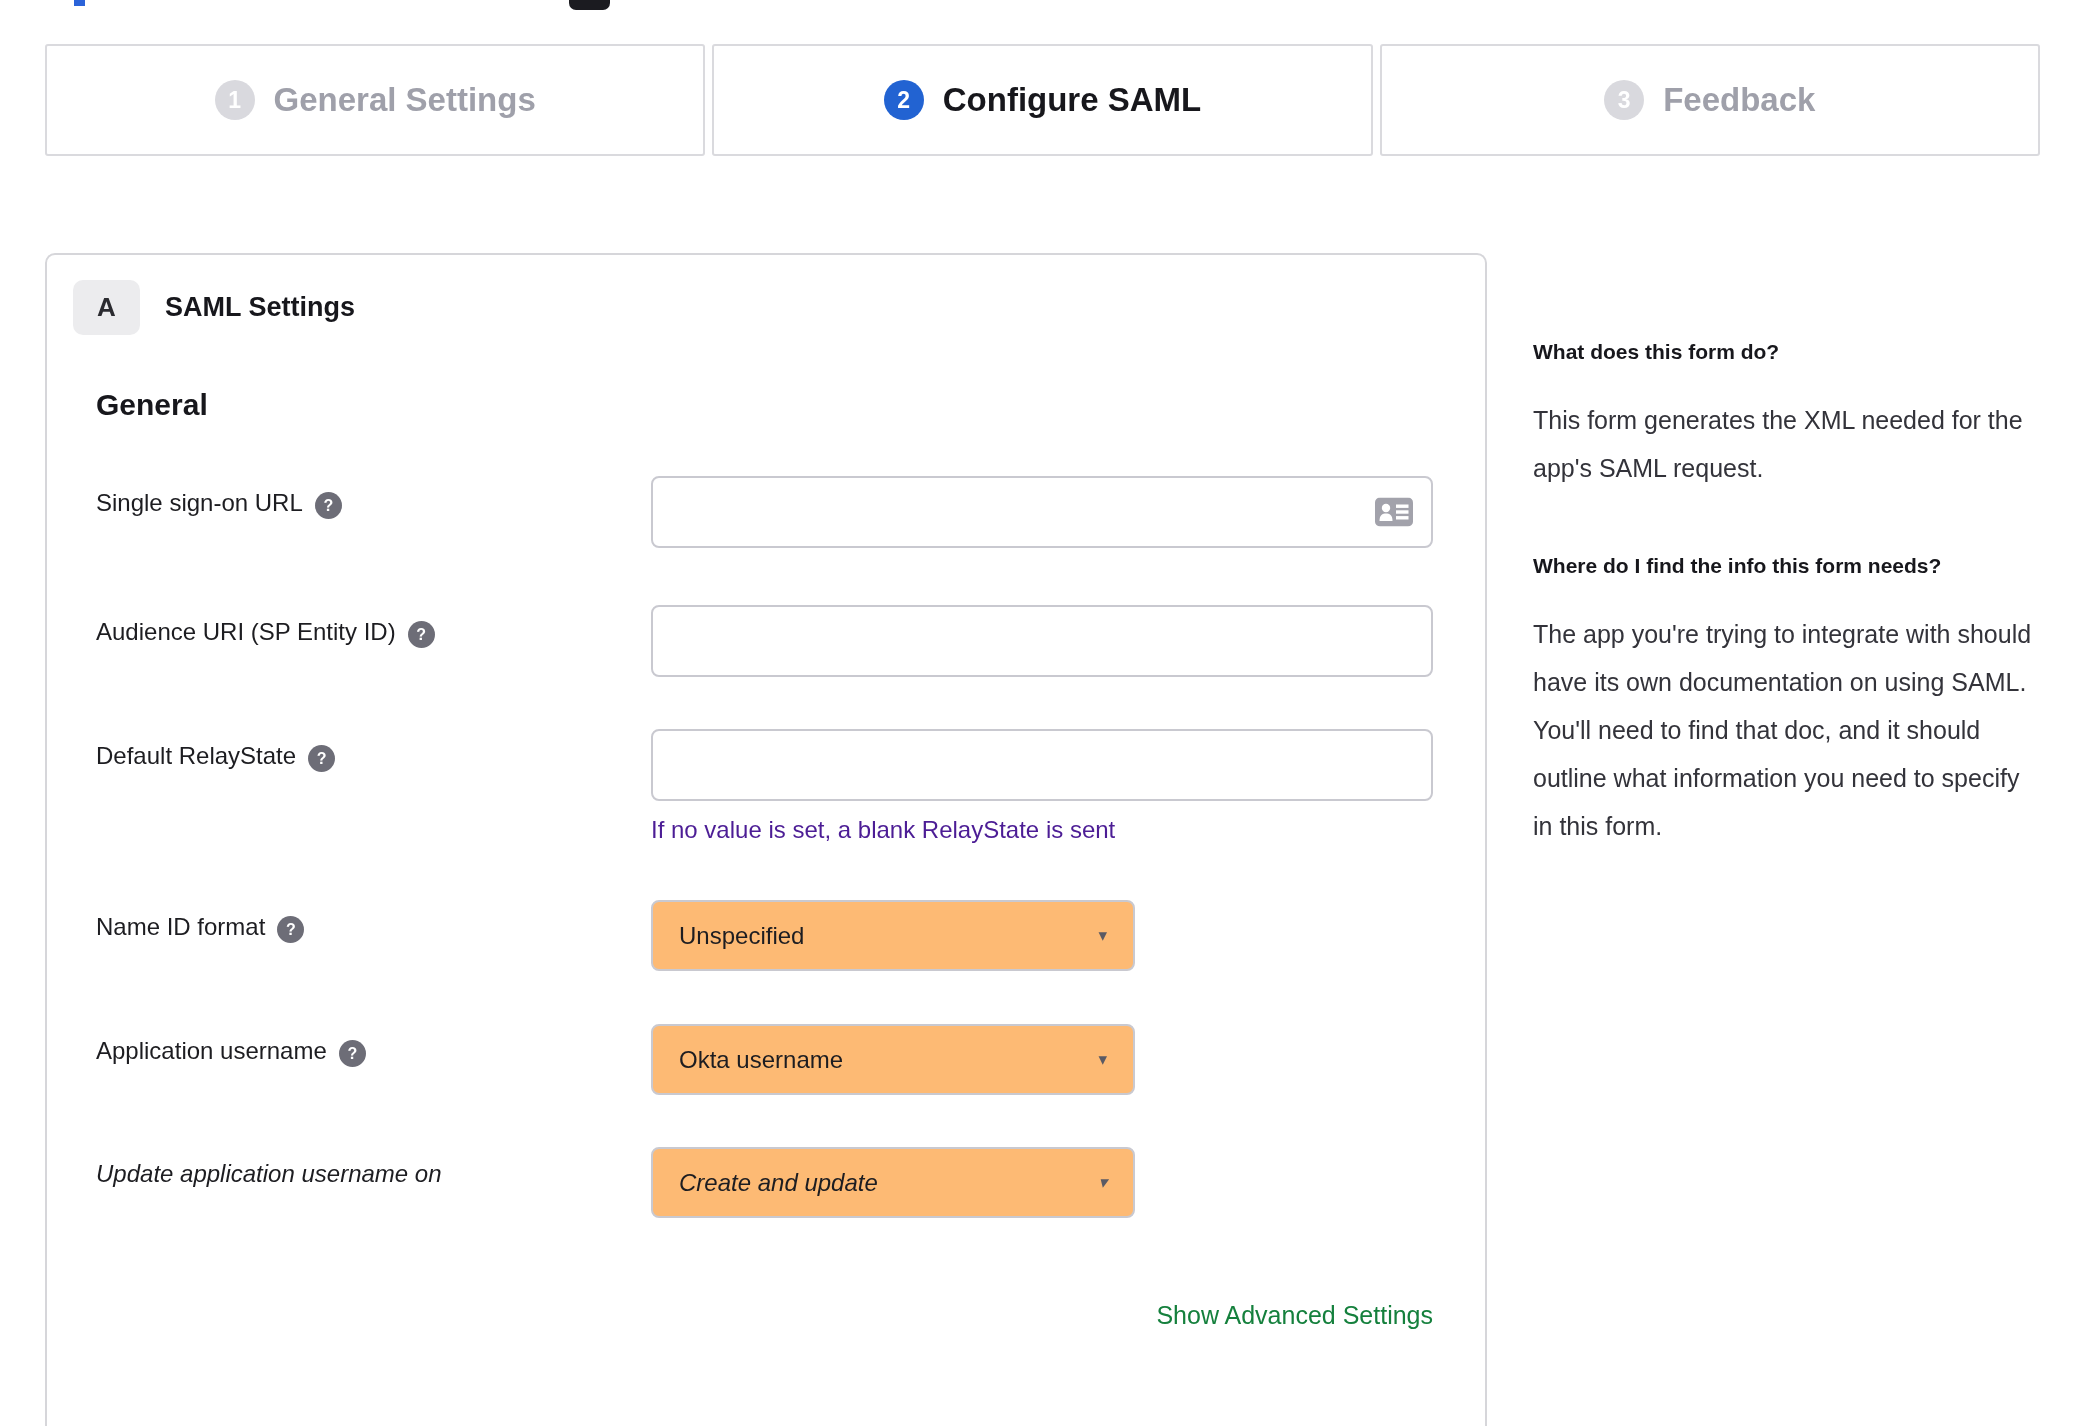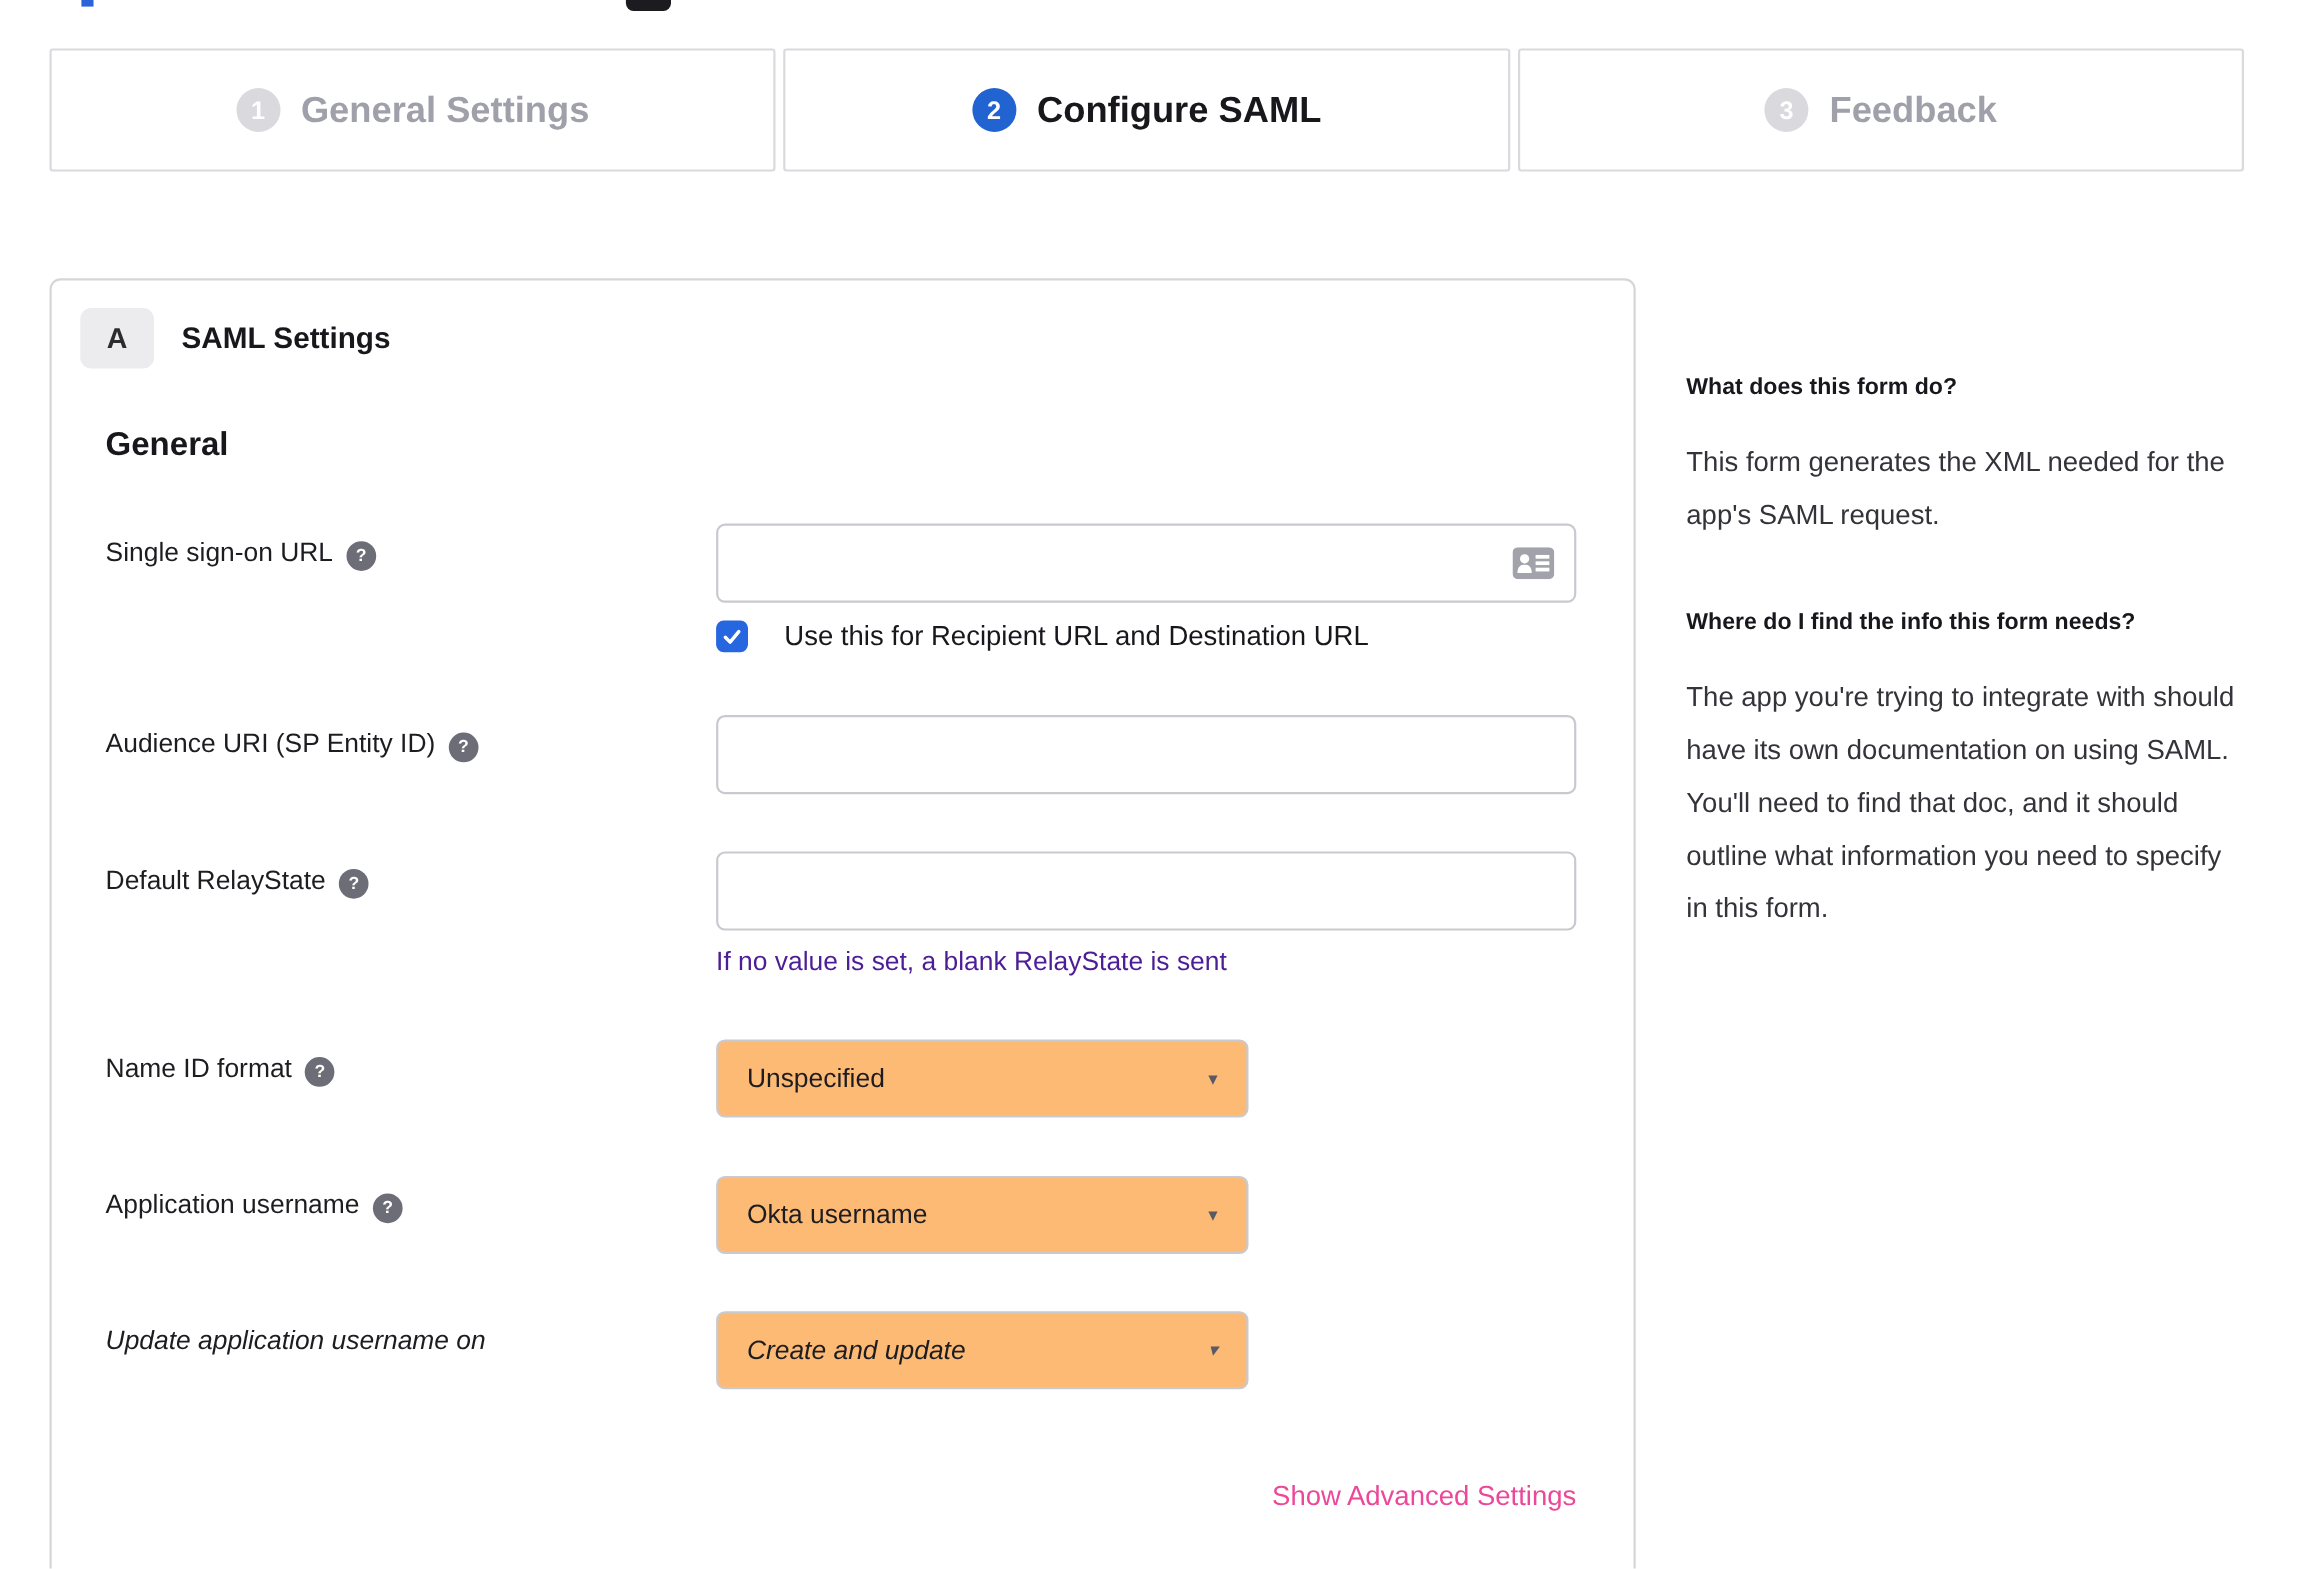--- a/index.html
+++ b/index.html
@@ -85,21 +85,21 @@
   .field-hint { margin-top:15px; font-size:24px; color:#4c1d95; }
 
   .select {
     width:484px; height:71px; border:2px solid #c9c9d0; border-radius:8px; background:#fdba74;
     display:flex; align-items:center; justify-content:space-between;
     padding:0 26px; font-size:24px; color:#1d1d21; cursor:pointer;
   }
   .select-caret { color:#5a5a64; font-size:17px; line-height:1; }
 
   .advanced-row { margin:83px 52px 0 49px; text-align:right; }
-  .advanced-link { font-size:25px; color:#ec4899; text-decoration:none; cursor:pointer; }
+  .advanced-link { font-size:25px; color:#15803d; text-decoration:none; cursor:pointer; }
 
   
   .side-help { position:absolute; left:1533px; top:330px; width:512px; }
   .side-heading { font-size:21px; font-weight:700; color:#17171c; line-height:44px; margin-bottom:22px; }
   .side-body { font-size:25px; line-height:48px; color:#33333a; margin-bottom:52px; }
 </style>
 </head>
 <body>
 
 <div class="fragment-blue"></div>
@@ -143,28 +143,20 @@
             <svg width="38" height="29" viewBox="0 0 38 29">
               <rect x="0" y="0" width="38" height="29" rx="5" fill="#a2a2ab"></rect>
               <circle cx="11" cy="10.5" r="4.2" fill="#ffffff"></circle>
               <path d="M4.5 23.5 C4.5 17.5 7.5 16 11 16 C14.5 16 17.5 17.5 17.5 23.5 Z" fill="#ffffff"></path>
               <rect x="21" y="7" width="12.5" height="3.4" fill="#ffffff"></rect>
               <rect x="21" y="12.8" width="12.5" height="3.4" fill="#ffffff"></rect>
               <rect x="21" y="18.6" width="12.5" height="3.4" fill="#ffffff"></rect>
             </svg>
           </span>
         </div>
-        <div class="checkbox-row">
-          <span class="checkbox">
-            <svg width="21" height="21" viewBox="0 0 24 24">
-              <polyline points="5,13 10,18 19,7" fill="none" stroke="#ffffff" stroke-width="3.6" stroke-linecap="round" stroke-linejoin="round"></polyline>
-            </svg>
-          </span>
-          <span class="checkbox-label">Use this for Recipient URL and Destination URL</span>
-        </div>
       </div>
     </div>
 
     <div class="form-row row-audience">
       <div class="form-label">
         <span>Audience URI (SP Entity ID)</span>
         <span class="help-icon">?</span>
       </div>
       <div class="control-col">
         <input class="text-input" type="text" value="" style="">

